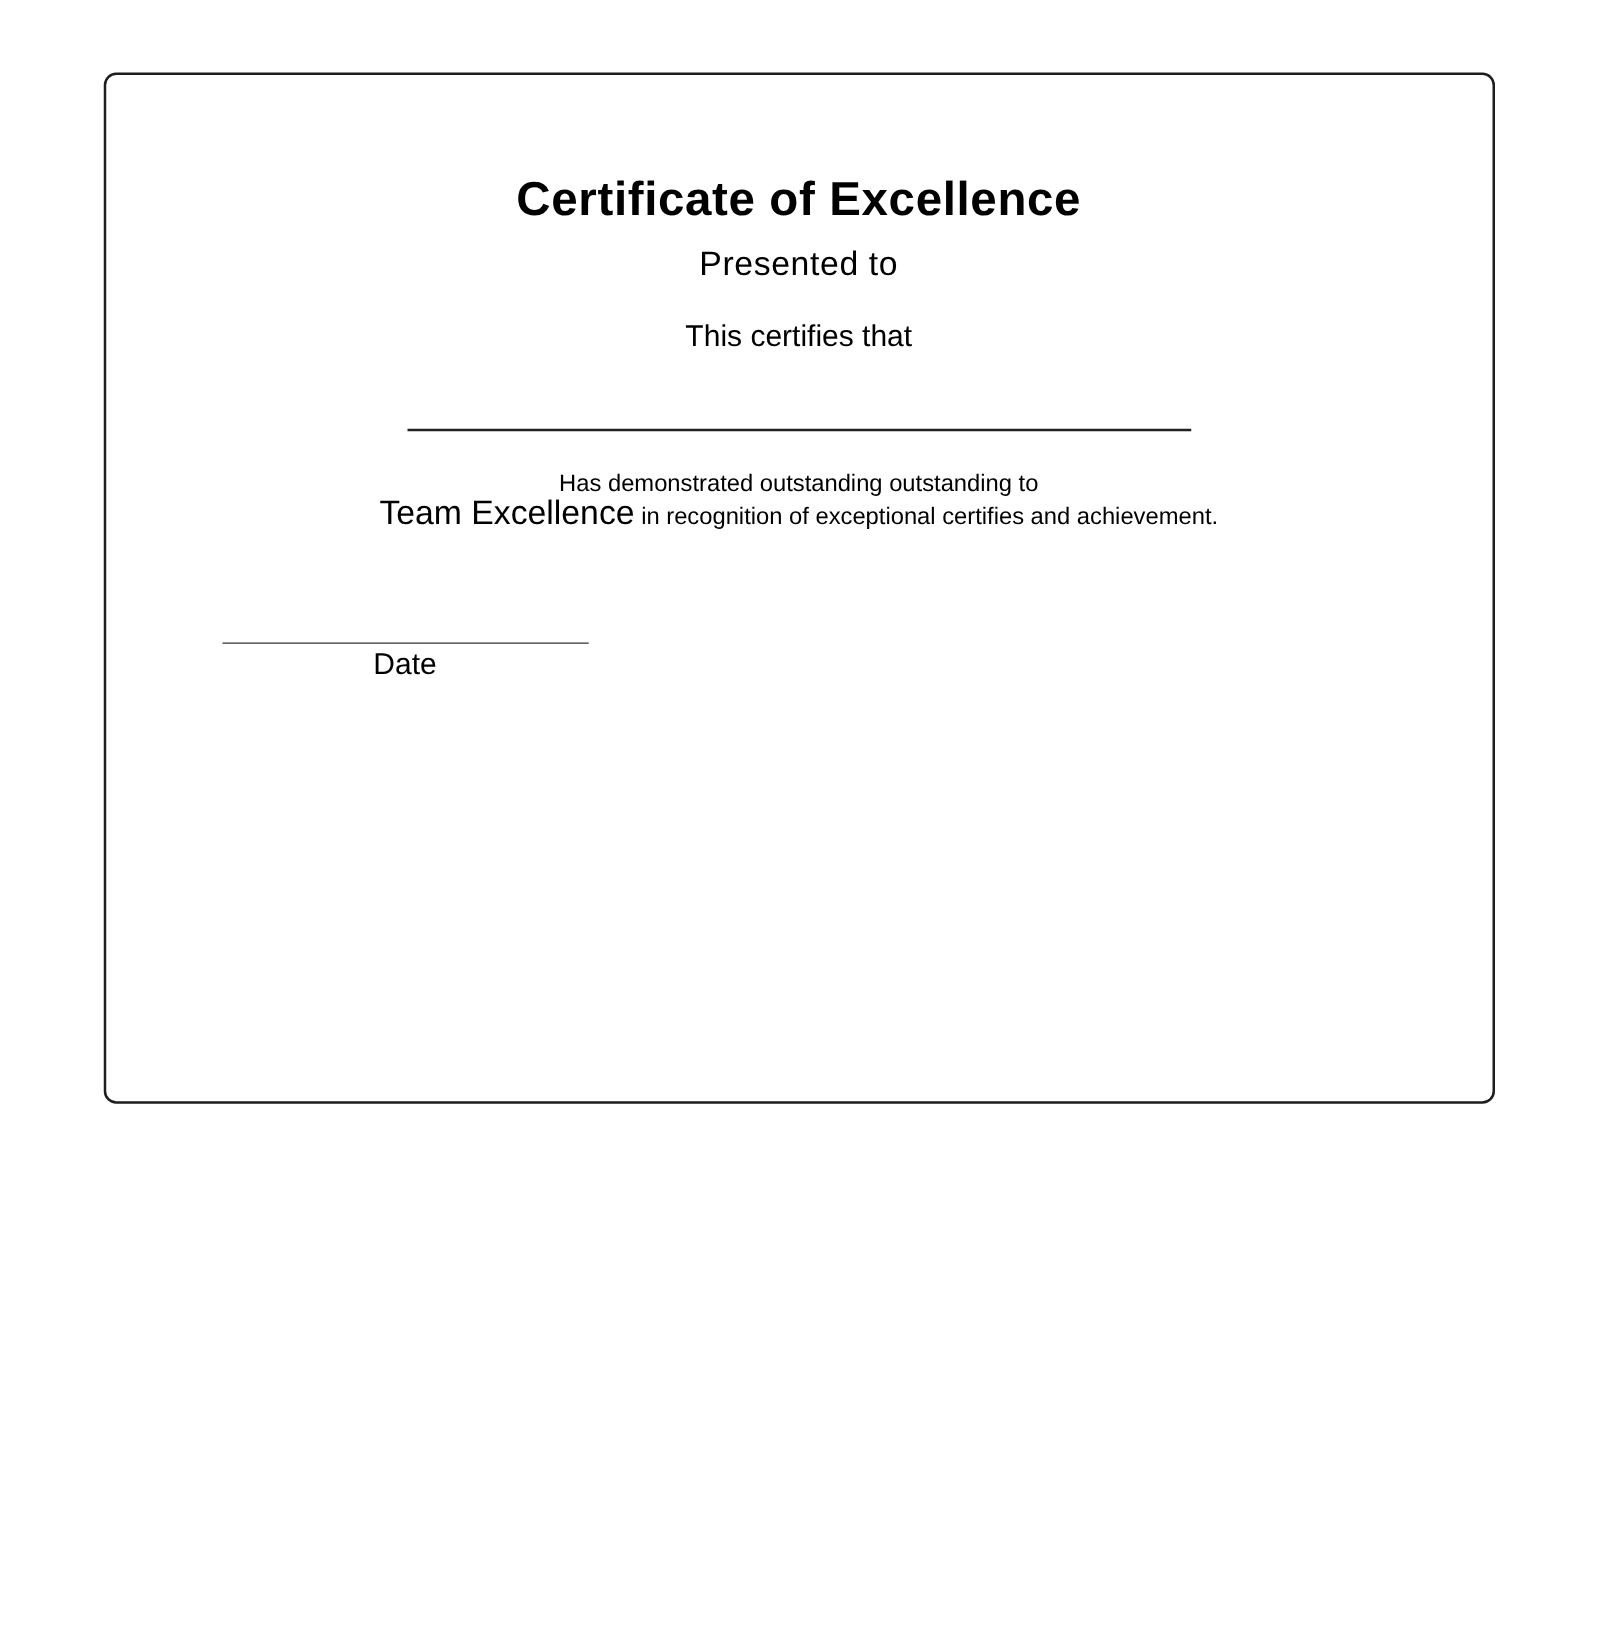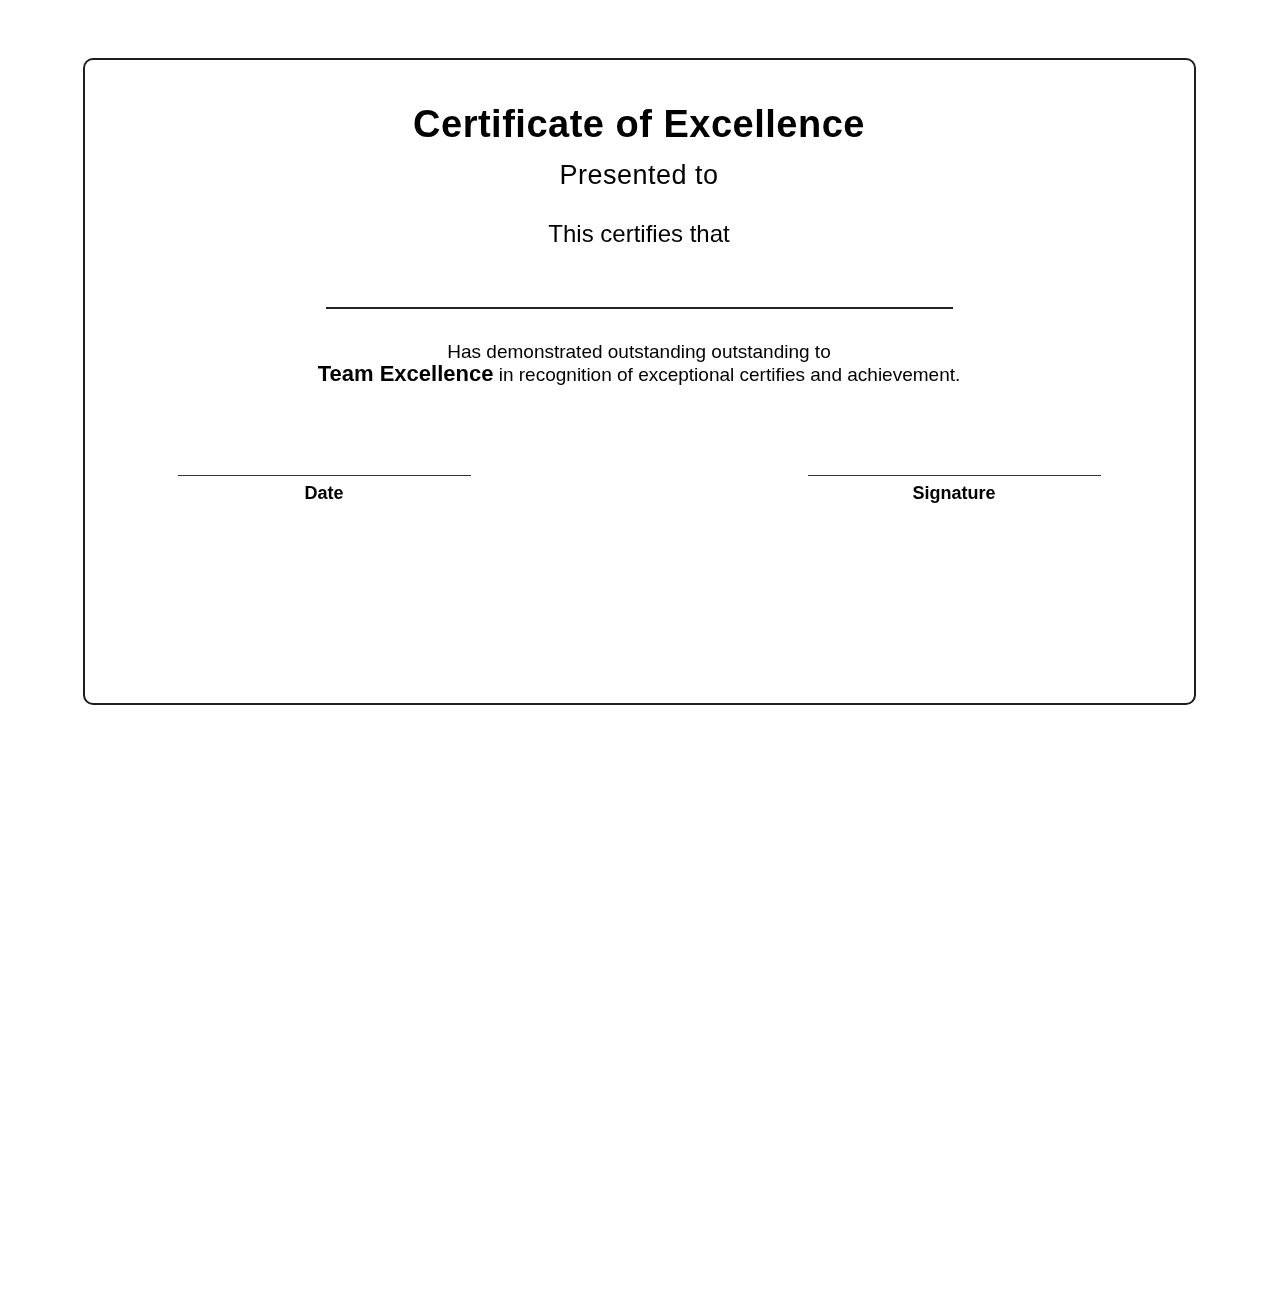--- a/index.html
+++ b/index.html
@@ -9,26 +9,26 @@
   }
   body {
     width: 1278px;
     height: 1300px;
     font-family: "Liberation Sans", sans-serif;
     color: var(--text, #000000);
   }
   .certificate {
     box-sizing: border-box;
     width: 1113px;
-    height: 647px;
+    height: 825px;
     margin: 58px auto 4px;
     border: 2px solid var(--border, #1e1e1e);
     border-radius: 10px;
     text-align: center;
-    padding-top: 41px;
+    padding-top: 77px;
     background: var(--background, #ffffff);
   }
   .title {
     margin: 0;
     font-size: 38px;
     line-height: 46px;
     font-weight: bold;
     letter-spacing: 0.5px;
   }
   .subtitle {
@@ -48,39 +48,39 @@
     height: 0;
     border: 0;
     border-top: 2px solid var(--line, #222222);
   }
   .body-text {
     margin: 32px 0 0;
     font-size: 19px;
     line-height: 22px;
   }
   .award {
-    font-size: 22px;
-    font-weight: bold;
+    font-size: 27px;
+    font-weight: normal;
   }
   .sig-row {
     margin-top: 89px;
     display: flex;
     justify-content: space-between;
     padding: 0 93px;
   }
   .sig-block {
     width: 293px;
   }
   .sig-line {
     height: 0;
     border-top: 1px solid var(--sig-line, #333333);
   }
   .sig-label {
-    font-weight: bold;
-    font-size: 18px;
+    font-weight: normal;
+    font-size: 24px;
     line-height: 20px;
     padding-top: 7px;
   }
 </style>
 </head>
 <body>
 
 <div class="certificate">
 
   <h1 class="title">Certificate of Excellence</h1>
@@ -94,19 +94,15 @@
   <p class="body-text">
     <span>Has demonstrated outstanding outstanding to</span><br>
     <strong class="award">Team Excellence</strong><span> in recognition of exceptional certifies and achievement.</span>
   </p>
 
   <div class="sig-row">
     <div class="sig-block">
       <div class="sig-line"></div>
       <div class="sig-label">Date</div>
     </div>
-    <div class="sig-block">
-      <div class="sig-line"></div>
-      <div class="sig-label">Signature</div>
-    </div>
   </div>
 
 </div>
 
 </body></html>

